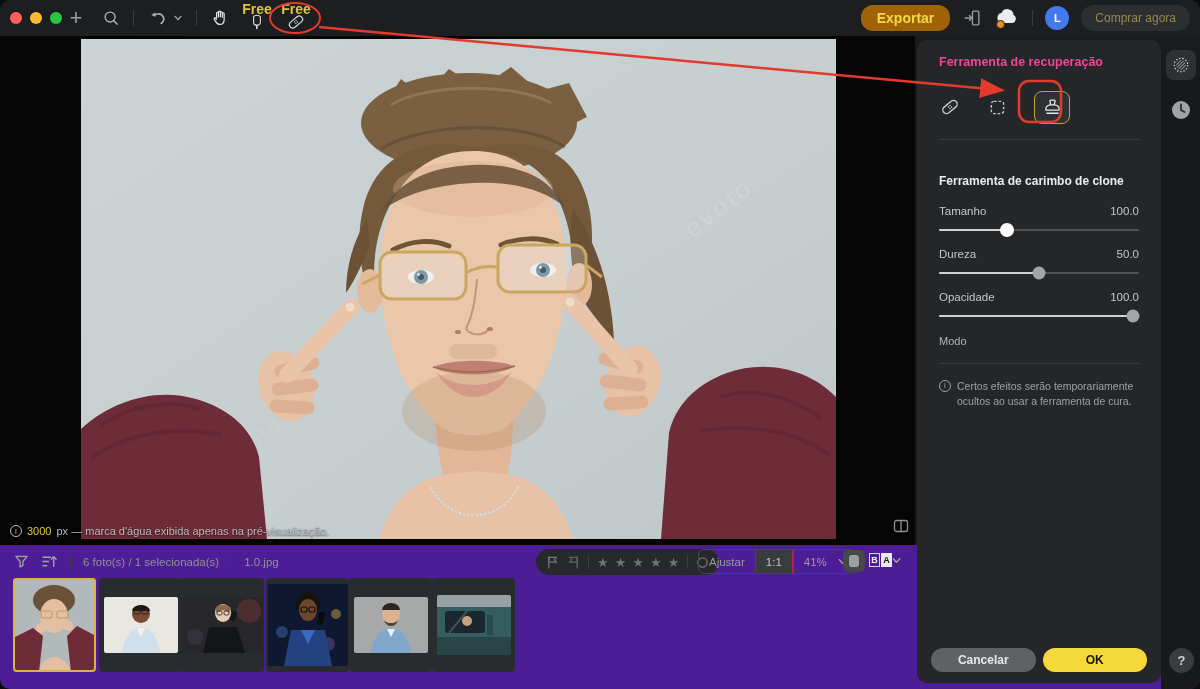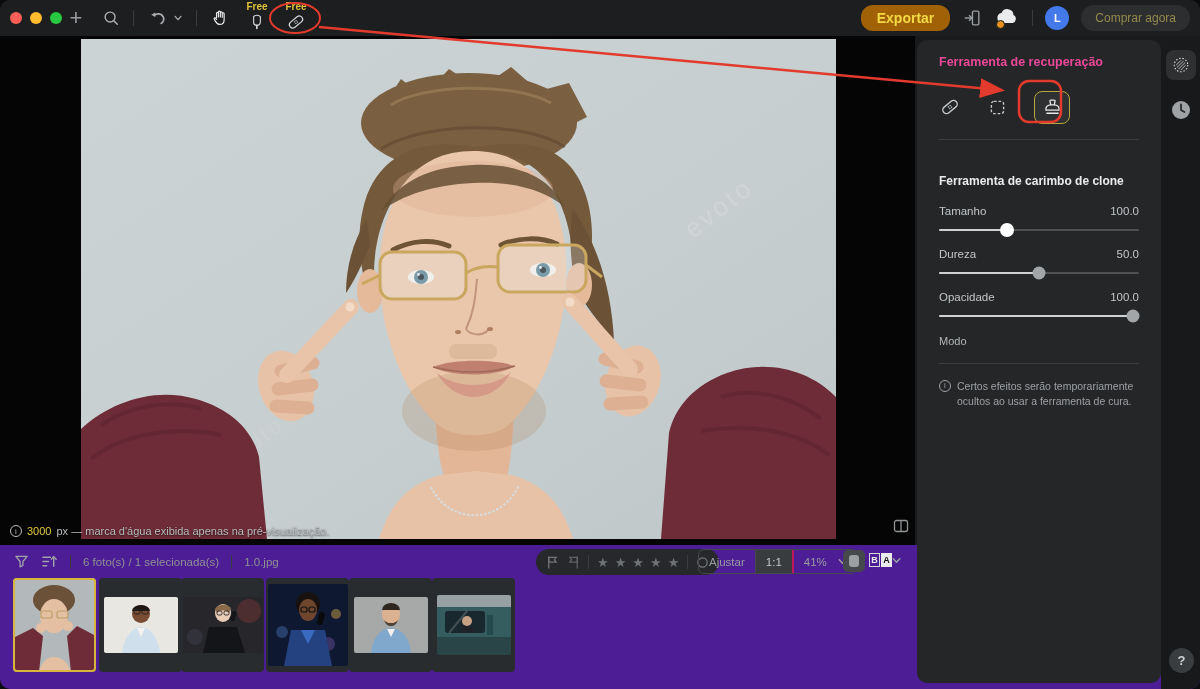--- a/index.html
+++ b/index.html
@@ -10,21 +10,21 @@
 
   
   .topbar{position:absolute;left:0;top:0;width:1200px;height:36px;background:#1c1e20;z-index:6;}
   .lights{position:absolute;left:10px;top:12px;display:flex;gap:8px;}
   .light{width:12px;height:12px;border-radius:50%;}
   .l-red{background:#ff5f57}.l-yellow{background:#febc2e}.l-green{background:#28c840}
   .tb-ico{position:absolute;top:0;height:36px;display:flex;align-items:center;justify-content:center;width:28px;color:#a9acae;cursor:default;}
   .tb-sep{position:absolute;top:10px;width:1px;height:16px;background:#3a3c3e;}
   .plus{font-size:22px;font-weight:300;color:#9a9da0;line-height:1;}
   .free-tool{position:absolute;top:0;height:36px;width:34px;}
-  .free-tag{position:absolute;top:1px;left:0;right:0;text-align:center;font-size:10px;font-weight:700;color:#dec33c;}
+  .free-tag{position:absolute;top:1px;left:0;right:0;text-align:center;font-size:14px;font-weight:700;color:#dec33c;}
   .free-tool .glyph{position:absolute;left:50%;top:19px;transform:translate(-50%,-35%);color:#d6d9db;}
   .center-tabs{position:absolute;left:50%;top:0;height:36px;transform:translateX(-50%);display:flex;align-items:center;gap:16px;}
   .tab{font-size:14px;cursor:default;}
   .tab-bright{color:#c9cbcd}.tab-dim{color:#8b8e91}
   .tab-div{width:1px;height:16px;background:#3a3c3e;}
   .right-cluster{position:absolute;right:10px;top:0;height:36px;display:flex;align-items:center;gap:12px;}
   .btn-export{background:#a16207;color:#f3d943;font-weight:700;font-size:14px;border:none;border-radius:12px;padding:5px 16px;cursor:pointer;}
   .cloud-wrap{position:relative;width:26px;height:22px;}
   .cloud-badge{position:absolute;left:2px;bottom:0;width:9px;height:9px;border-radius:50%;background:#e8901f;border:1.5px solid #1c1e20;}
   .vsep{width:1px;height:16px;background:#3a3c3e;}
@@ -359,20 +359,24 @@
 
     <div class="mode-label">Modo</div>
 
     <div class="p-divider" style="margin-top:16px;"></div>
 
     <div class="info-row">
       <span class="info-dot">i</span>
       <span>Certos efeitos serão temporariamente ocultos ao usar a ferramenta de cura.</span>
     </div>
 
+    <div class="panel-actions">
+      <button class="btn-cancel">Cancelar</button>
+      <button class="btn-ok">OK</button>
+    </div>
   </aside>
 
   <footer class="filmstrip">
     <div class="fs-ctl" style="left:14px;gap:12px;">
       <span>
         <svg width="15" height="15" viewBox="0 0 16 16" style="color:#a0a3a6">
             <path d="M2 2.5 h12 L9.5 8 v4.2 L6.5 13.8 V8 Z" fill="none" stroke="currentColor" stroke-width="1.4" stroke-linejoin="round"></path>
           </svg>
       </span>
       <span>

